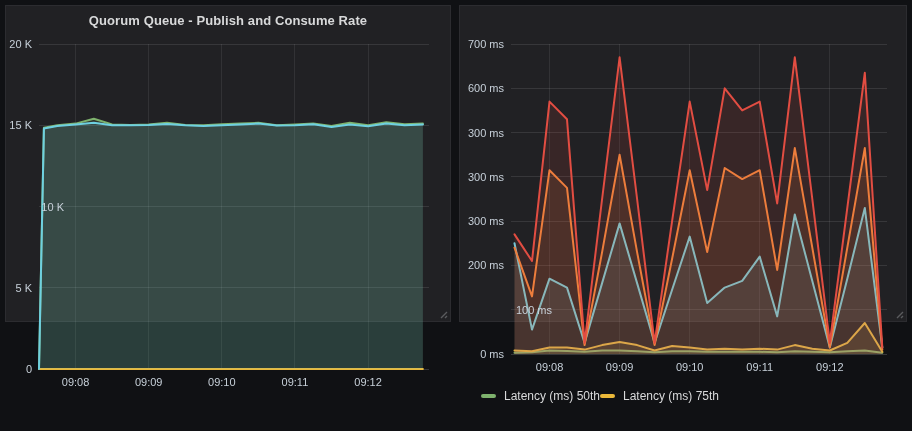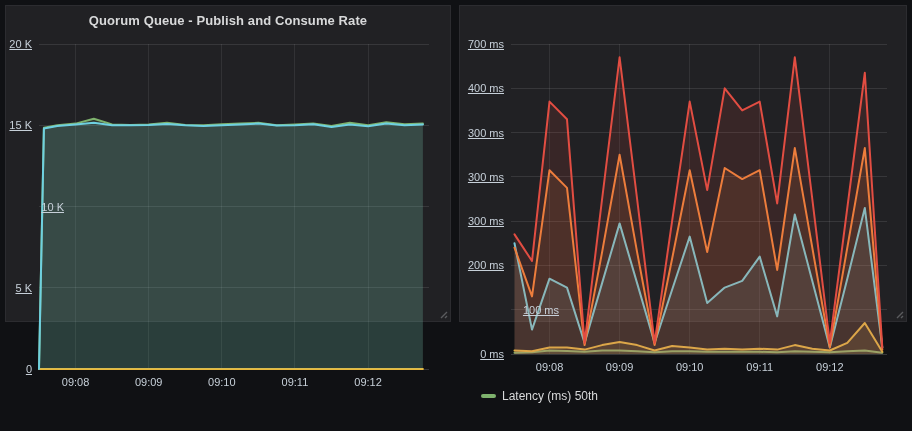--- a/index.html
+++ b/index.html
@@ -20,26 +20,26 @@
     display:flex;align-items:center;justify-content:center;
     cursor:pointer;
   }
   .panel-title{
     font-size:13px;font-weight:bold;color:#d8d9da;letter-spacing:.1px;
   }
   .tick{
     position:absolute;font-size:11px;color:#c7d0d9;line-height:13px;
     white-space:nowrap;
   }
-  .ytick{text-align:right;text-decoration:underline;}
+  .ytick{text-align:right;}
   .xtick{text-align:center;}
   .legend{position:absolute;color:#d8d9da;font-size:12px;}
   #legend-0{left:16px;top:398px;display:flex;gap:16px;align-items:center;}
   #legend-1{left:21px;top:383px;display:grid;grid-template-columns:119px 119px auto;grid-row-gap:5px;}
-  .legend-item{display:flex;align-items:center;gap:6px;cursor:pointer;white-space:nowrap;}
+  .legend-item{display:flex;align-items:center;cursor:pointer;white-space:nowrap;justify-content:space-between;}
   .swatch{width:15px;height:4px;border-radius:2px;flex:0 0 auto;}
   .resize-handle{position:absolute;right:2px;bottom:2px;cursor:nwse-resize;}
   svg.chart{position:absolute;overflow:visible;}
 </style>
 </head>
 <body>
 
 <div class="panel" id="panel-0">
   <div class="panel-header">
     <span class="panel-title">Quorum Queue - Publish and Consume Rate</span>
@@ -104,35 +104,39 @@
       <polyline points="3.5,306.5 21.0,307.3 38.5,303.4 56.0,303.4 73.6,305.6 91.1,301.1 108.6,298.0 126.1,301.1 143.6,306.5 161.1,302.0 178.7,303.4 196.2,305.6 213.7,304.7 231.2,305.6 248.7,304.7 266.2,305.6 283.8,301.1 301.3,304.7 318.8,306.5 336.3,298.9 353.8,279.0 371.3,307.8" fill="none" stroke="#EAB839" stroke-width="2" stroke-linejoin="round" stroke-linecap="round"></polyline>
       <polygon points="3.5,199.3 21.0,285.6 38.5,234.7 56.0,243.6 73.6,298.9 91.1,239.1 108.6,179.4 126.1,239.1 143.6,298.9 161.1,245.8 178.7,192.6 196.2,259.1 213.7,243.6 231.2,236.9 248.7,212.6 266.2,272.4 283.8,170.5 301.3,236.9 318.8,303.4 336.3,234.7 353.8,163.9 371.3,303.4 371.3,310 3.5,310" fill="#6ED0E0" fill-opacity="0.12"></polygon>
       <polyline points="3.5,199.3 21.0,285.6 38.5,234.7 56.0,243.6 73.6,298.9 91.1,239.1 108.6,179.4 126.1,239.1 143.6,298.9 161.1,245.8 178.7,192.6 196.2,259.1 213.7,243.6 231.2,236.9 248.7,212.6 266.2,272.4 283.8,170.5 301.3,236.9 318.8,303.4 336.3,234.7 353.8,163.9 371.3,303.4" fill="none" stroke="#6ED0E0" stroke-width="2" stroke-linejoin="round" stroke-linecap="round"></polyline>
       <polygon points="3.5,203.7 21.0,252.4 38.5,126.2 56.0,143.9 73.6,301.1 91.1,208.1 108.6,110.7 126.1,208.1 143.6,301.1 161.1,214.8 178.7,126.2 196.2,208.1 213.7,124.0 231.2,135.1 248.7,126.2 266.2,225.9 283.8,104.1 301.3,203.7 318.8,303.4 336.3,203.7 353.8,104.1 371.3,305.6 371.3,310 3.5,310" fill="#EF843C" fill-opacity="0.12"></polygon>
       <polyline points="3.5,203.7 21.0,252.4 38.5,126.2 56.0,143.9 73.6,301.1 91.1,208.1 108.6,110.7 126.1,208.1 143.6,301.1 161.1,214.8 178.7,126.2 196.2,208.1 213.7,124.0 231.2,135.1 248.7,126.2 266.2,225.9 283.8,104.1 301.3,203.7 318.8,303.4 336.3,203.7 353.8,104.1 371.3,305.6" fill="none" stroke="#EF843C" stroke-width="2" stroke-linejoin="round" stroke-linecap="round"></polyline>
       <polygon points="3.5,190.4 21.0,217.0 38.5,57.6 56.0,75.3 73.6,298.9 91.1,155.0 108.6,13.3 126.1,155.0 143.6,298.9 161.1,177.1 178.7,57.6 196.2,146.1 213.7,44.3 231.2,66.4 248.7,57.6 266.2,159.4 283.8,13.3 301.3,155.0 318.8,298.9 336.3,163.9 353.8,28.8 371.3,303.4 371.3,310 3.5,310" fill="#E24D42" fill-opacity="0.12"></polygon>
       <polyline points="3.5,190.4 21.0,217.0 38.5,57.6 56.0,75.3 73.6,298.9 91.1,155.0 108.6,13.3 126.1,155.0 143.6,298.9 161.1,177.1 178.7,57.6 196.2,146.1 213.7,44.3 231.2,66.4 248.7,57.6 266.2,159.4 283.8,13.3 301.3,155.0 318.8,298.9 336.3,163.9 353.8,28.8 371.3,303.4" fill="none" stroke="#E24D42" stroke-width="2" stroke-linejoin="round" stroke-linecap="round"></polyline>
     </svg>
   <div id="ticks-1">
       <div class="tick ytick" style="left: 0px; width: 44px; top: 342px;">0 ms</div>
-      <div class="tick ytick" style="left: 16px; width: 44px; top: 297.714px; padding-left: 39px;">100 ms</div>
+      <div class="tick ytick" style="left: 9px; width: 44px; top: 297.714px; padding-left: 39px;">100 ms</div>
       <div class="tick ytick" style="left: 0px; width: 44px; top: 253.429px;">200 ms</div>
       <div class="tick ytick" style="left: 0px; width: 44px; top: 209.143px;">300 ms</div>
       <div class="tick ytick" style="left: 0px; width: 44px; top: 164.857px;">300 ms</div>
       <div class="tick ytick" style="left: 0px; width: 44px; top: 120.571px;">300 ms</div>
-      <div class="tick ytick" style="left: 0px; width: 44px; top: 76.2857px;">400 ms</div>
+      <div class="tick ytick" style="left: 0px; width: 44px; top: 76.2857px;">600 ms</div>
       <div class="tick ytick" style="left: 0px; width: 44px; top: 32px;">700 ms</div>
       <div class="tick xtick" style="left: 59.5342px; width: 60px; top: 355px;">09:08</div>
       <div class="tick xtick" style="left: 129.596px; width: 60px; top: 355px;">09:09</div>
       <div class="tick xtick" style="left: 199.658px; width: 60px; top: 355px;">09:10</div>
       <div class="tick xtick" style="left: 269.72px; width: 60px; top: 355px;">09:11</div>
       <div class="tick xtick" style="left: 339.783px; width: 60px; top: 355px;">09:12</div>
     </div>
   <div class="legend" id="legend-1">
       <span class="legend-item">
         <span class="swatch" style="background: rgb(126, 178, 109);"></span>
         <span>Latency (ms) 50th</span>
       </span>
+      <span class="legend-item">
+        <span class="swatch" style="background: rgb(234, 184, 57);"></span>
+        <span>Latency (ms) 75th</span>
+      </span>
     </div>
   <svg class="resize-handle" width="10" height="10">
     <path d="M9 3 L3 9 M9 7 L7 9" stroke="#5a5b5e" stroke-width="1.4" fill="none"></path>
   </svg>
 </div>
 
 </body></html>

